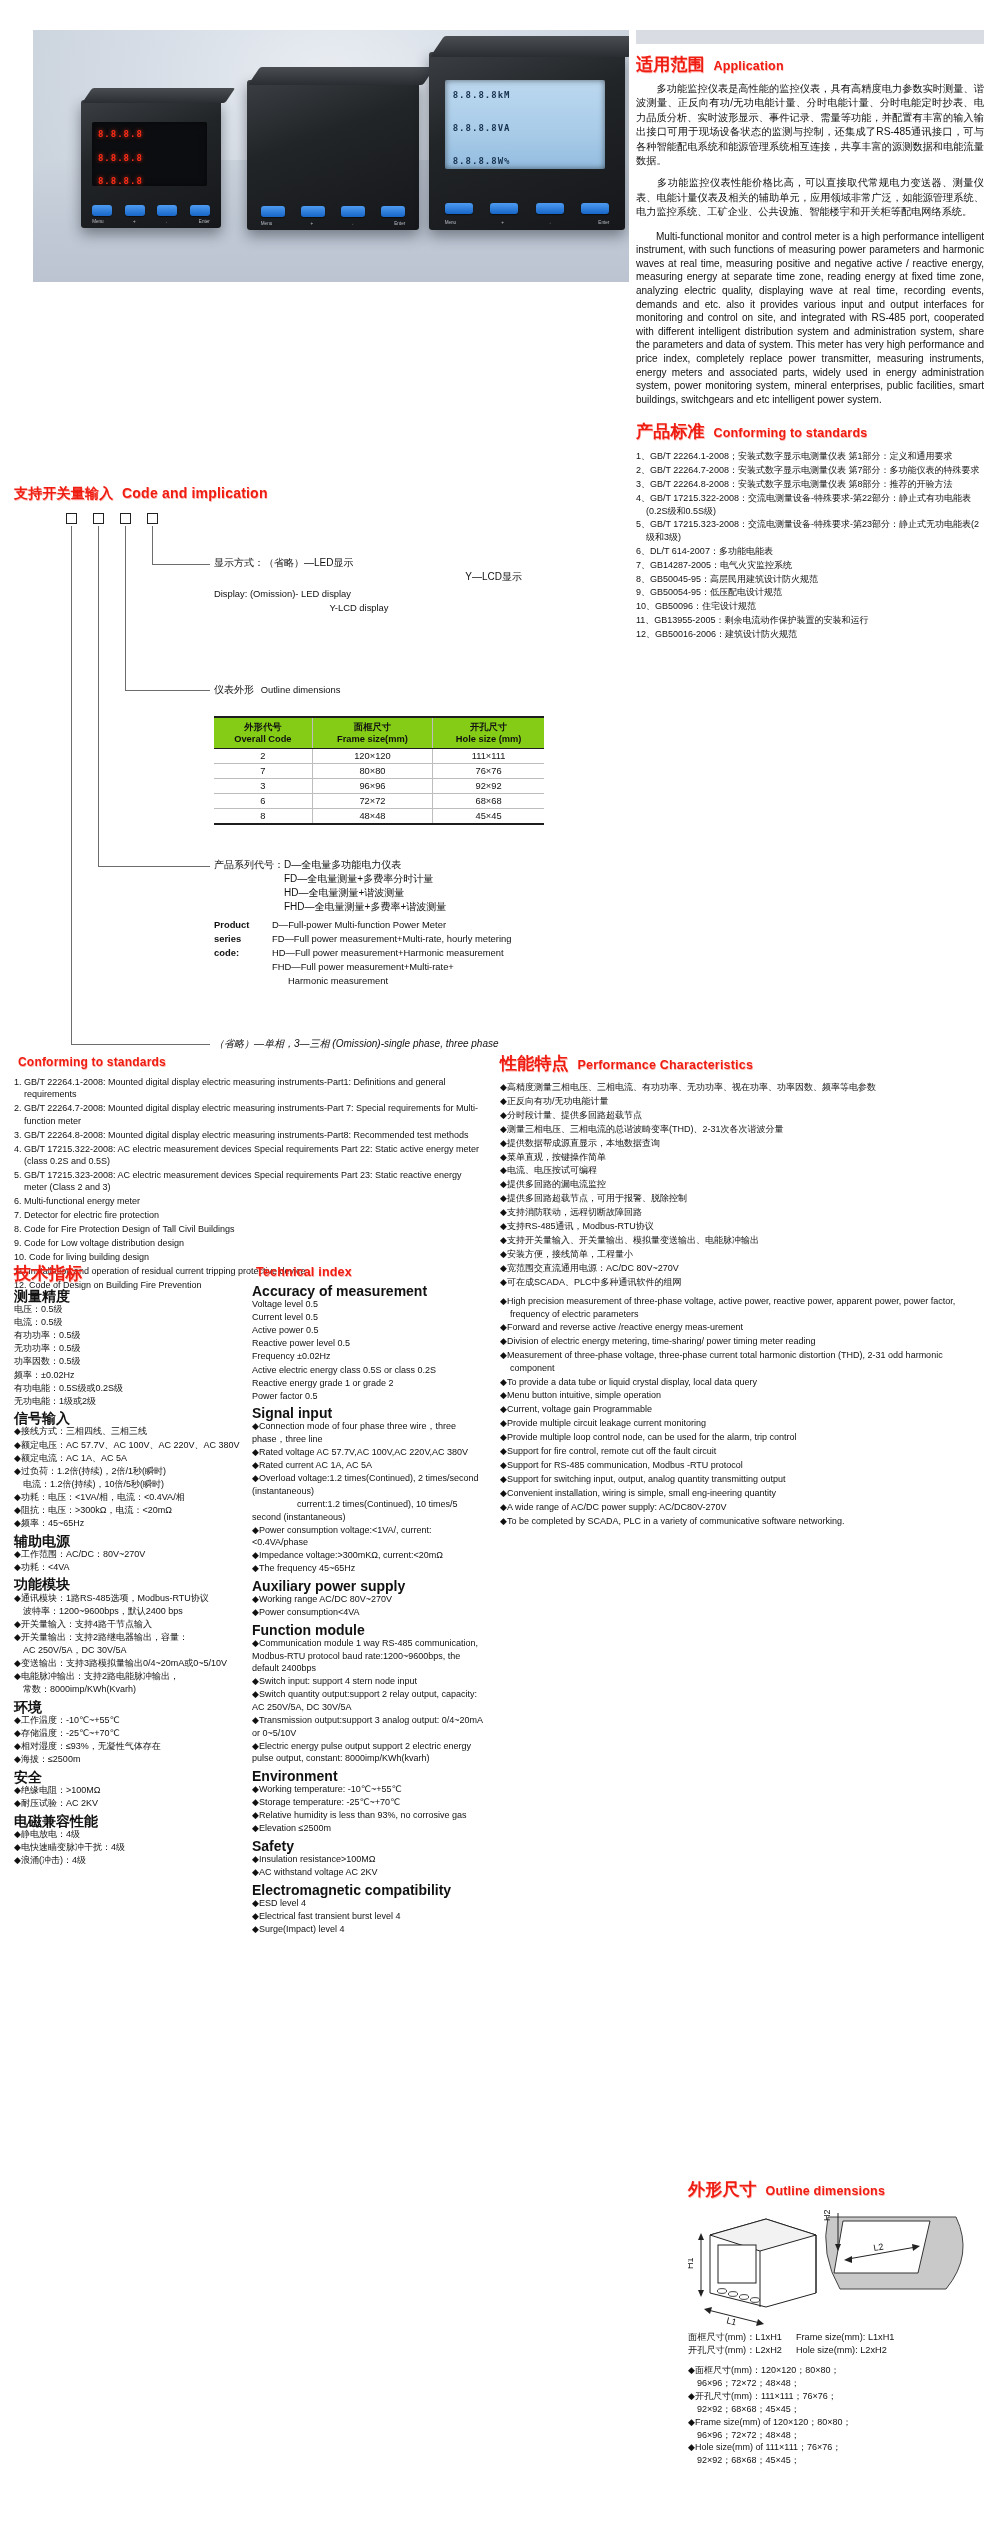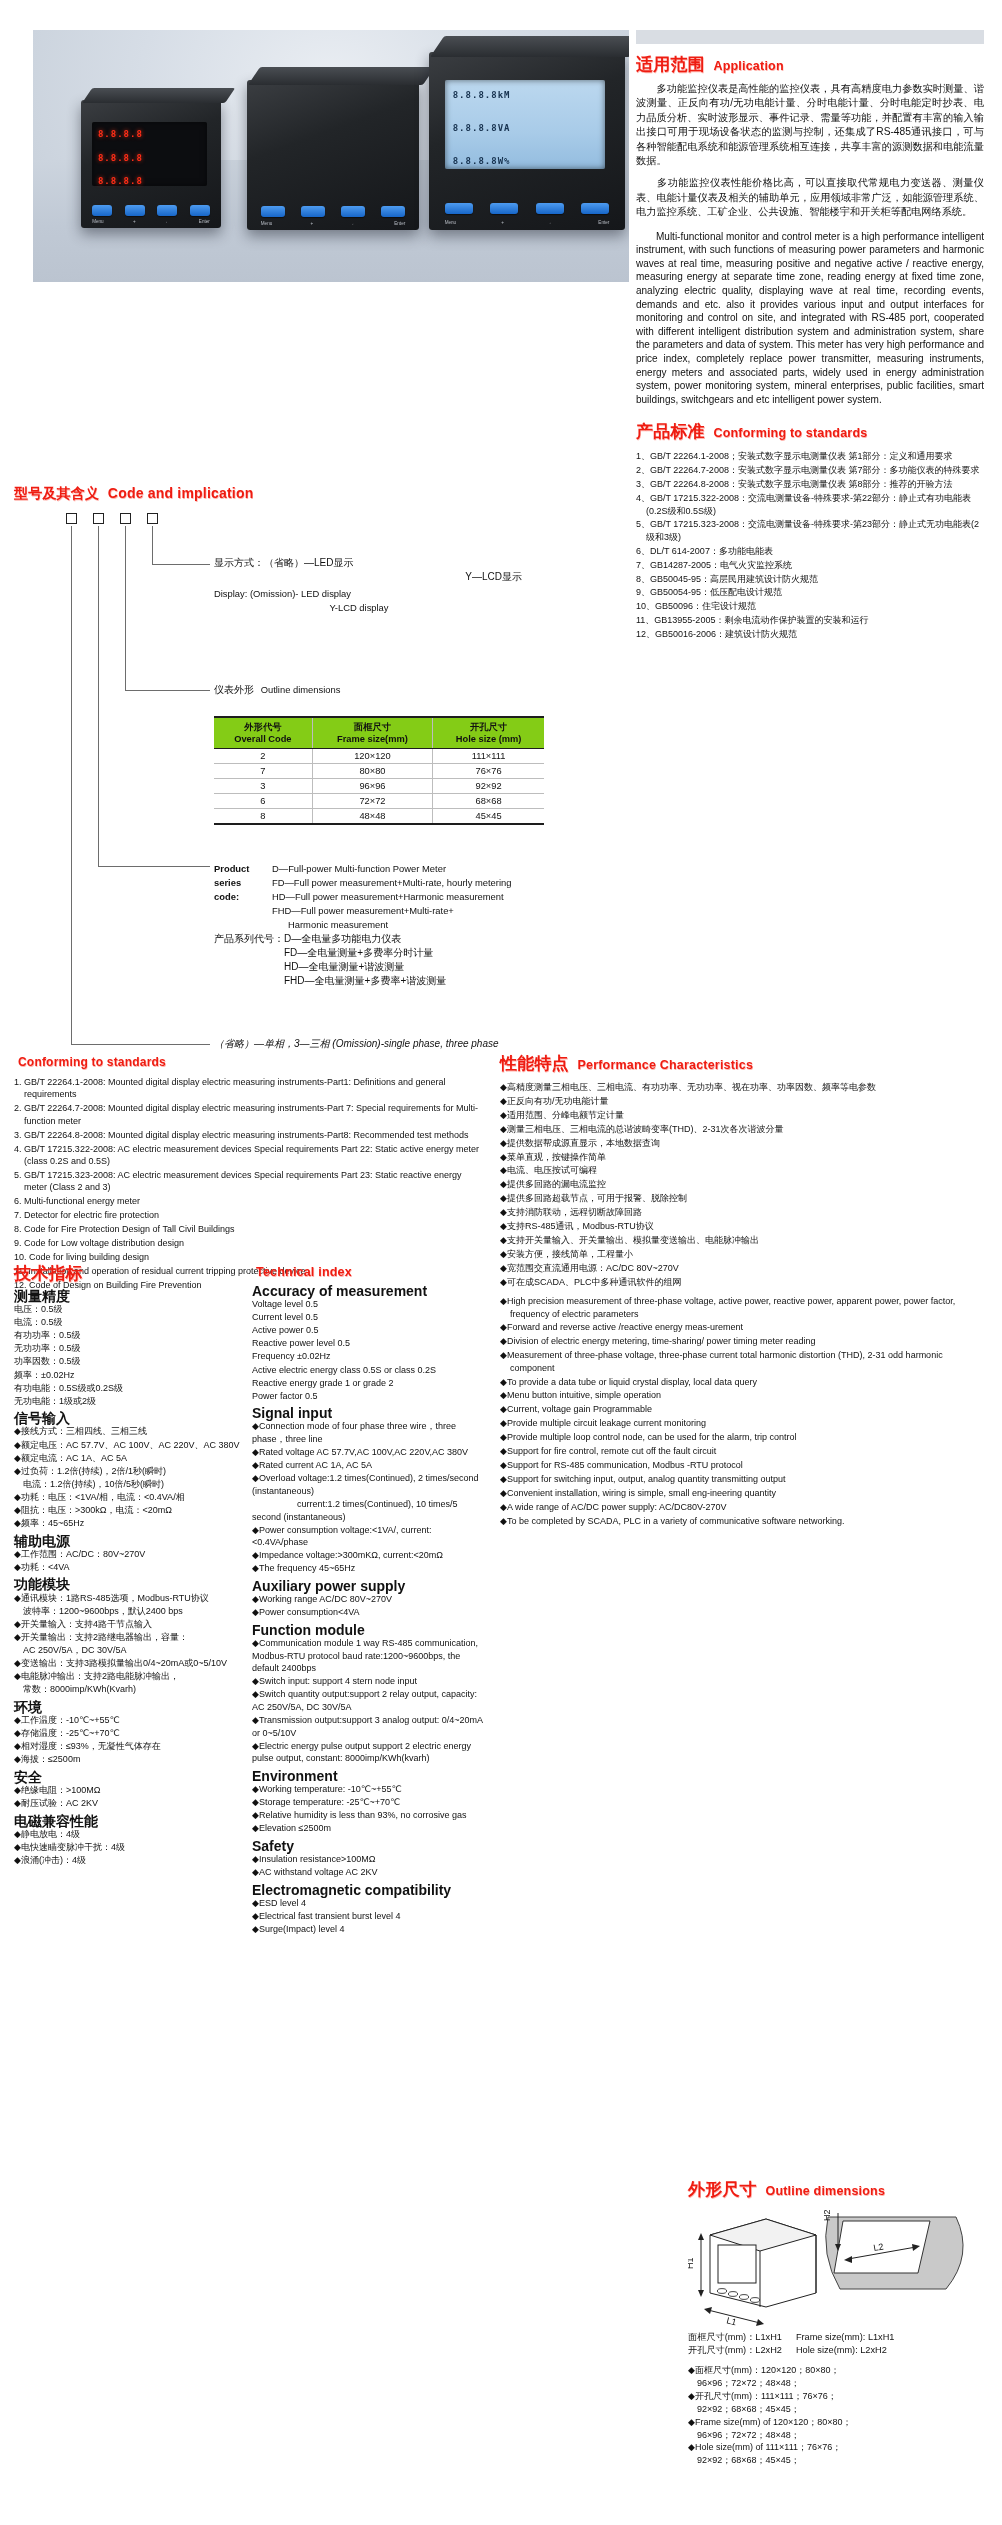--- a/index.html
+++ b/index.html
@@ -223,21 +223,21 @@
       <div>8、GB50045-95：高层民用建筑设计防火规范</div>
       <div>9、GB50054-95：低压配电设计规范</div>
       <div>10、GB50096：住宅设计规范</div>
       <div>11、GB13955-2005：剩余电流动作保护装置的安装和运行</div>
       <div>12、GB50016-2006：建筑设计防火规范</div>
     </div>
   </div>
 
   <div class="sec-code">
     <div class="redhead">
-      <span class="cn" style="font-size:14px">型号及其含义</span>
+      <span class="cn" style="font-size:14px">支持开关量输入</span>
       <span class="en" style="font-size:14px">Code and implication</span>
     </div>
 
     <div class="diagram">
 
       <div class="boxes">
         <i style="left:0"></i>
         <i style="left:27px"></i>
         <i style="left:54px"></i>
         <i style="left:81px"></i>
@@ -307,44 +307,44 @@
           </tr>
           <tr>
             <td>8</td>
             <td>48×48</td>
             <td>45×45</td>
           </tr>
         </tbody>
       </table>
 
       <div class="lbl" style="left:200px; top:345px; width:400px;">
+        <div>
+          <div style="display:flex;">
+            <span class="cn" style="white-space:nowrap">产品系列代号：</span>
+            <div>
+              <div class="cn">D—全电量多功能电力仪表</div>
+              <div class="cn">FD—全电量测量+多费率分时计量</div>
+              <div class="cn">HD—全电量测量+谐波测量</div>
+              <div class="cn">FHD—全电量测量+多费率+谐波测量</div>
+            </div>
+          </div>
+        </div>
         <div style="display:flex; margin-top:4px;">
           <div style="width:58px; flex:none;">
             <div class="en" style="font-weight:bold">Product series</div>
             <div class="en" style="font-weight:bold">code:</div>
           </div>
           <div>
             <div class="en">D—Full-power Multi-function Power Meter</div>
             <div class="en">FD—Full power measurement+Multi-rate, hourly metering</div>
             <div class="en">HD—Full power measurement+Harmonic measurement</div>
             <div class="en">FHD—Full power measurement+Multi-rate+</div>
             <div class="en" style="padding-left:16px;">Harmonic measurement</div>
           </div>
         </div>
-        <div>
-          <div style="display:flex;">
-            <span class="cn" style="white-space:nowrap">产品系列代号：</span>
-            <div>
-              <div class="cn">D—全电量多功能电力仪表</div>
-              <div class="cn">FD—全电量测量+多费率分时计量</div>
-              <div class="cn">HD—全电量测量+谐波测量</div>
-              <div class="cn">FHD—全电量测量+多费率+谐波测量</div>
-            </div>
-          </div>
-        </div>
       </div>
 
       <div class="lbl" style="left:200px; top:524px; width:400px;font-style:italic;">
         <span class="cn">（省略）—单相，3—三相  (Omission)-single phase, three phase</span>
       </div>
     </div>
   </div>
 
   <div class="panel p-std">
     <div class="redhead" style="margin-bottom:6px;">
@@ -367,21 +367,21 @@
   </div>
 
   <div class="panel p-perf">
     <div class="redhead" style="margin-bottom:6px;">
       <span class="cn">性能特点</span>
       <span class="en">Performance Characteristics</span>
     </div>
     <div class="ol">
       <div>◆高精度测量三相电压、三相电流、有功功率、无功功率、视在功率、功率因数、频率等电参数</div>
       <div>◆正反向有功/无功电能计量</div>
-      <div>◆适用范围、分峰电额节定计量</div>
+      <div>◆分时段计量、提供多回路超载节点</div>
       <div>◆测量三相电压、三相电流的总谐波畸变率(THD)、2-31次各次谐波分量</div>
       <div>◆提供数据帮成源直显示，本地数据查询</div>
       <div>◆菜单直观，按键操作简单</div>
       <div>◆电流、电压按试可编程</div>
       <div>◆提供多回路的漏电流监控</div>
       <div>◆提供多回路超载节点，可用于报警、脱除控制</div>
       <div>◆支持消防联动，远程切断故障回路</div>
       <div>◆支持RS-485通讯，Modbus-RTU协议</div>
       <div>◆支持开关量输入、开关量输出、模拟量变送输出、电能脉冲输出</div>
       <div>◆安装方便，接线简单，工程量小</div>

